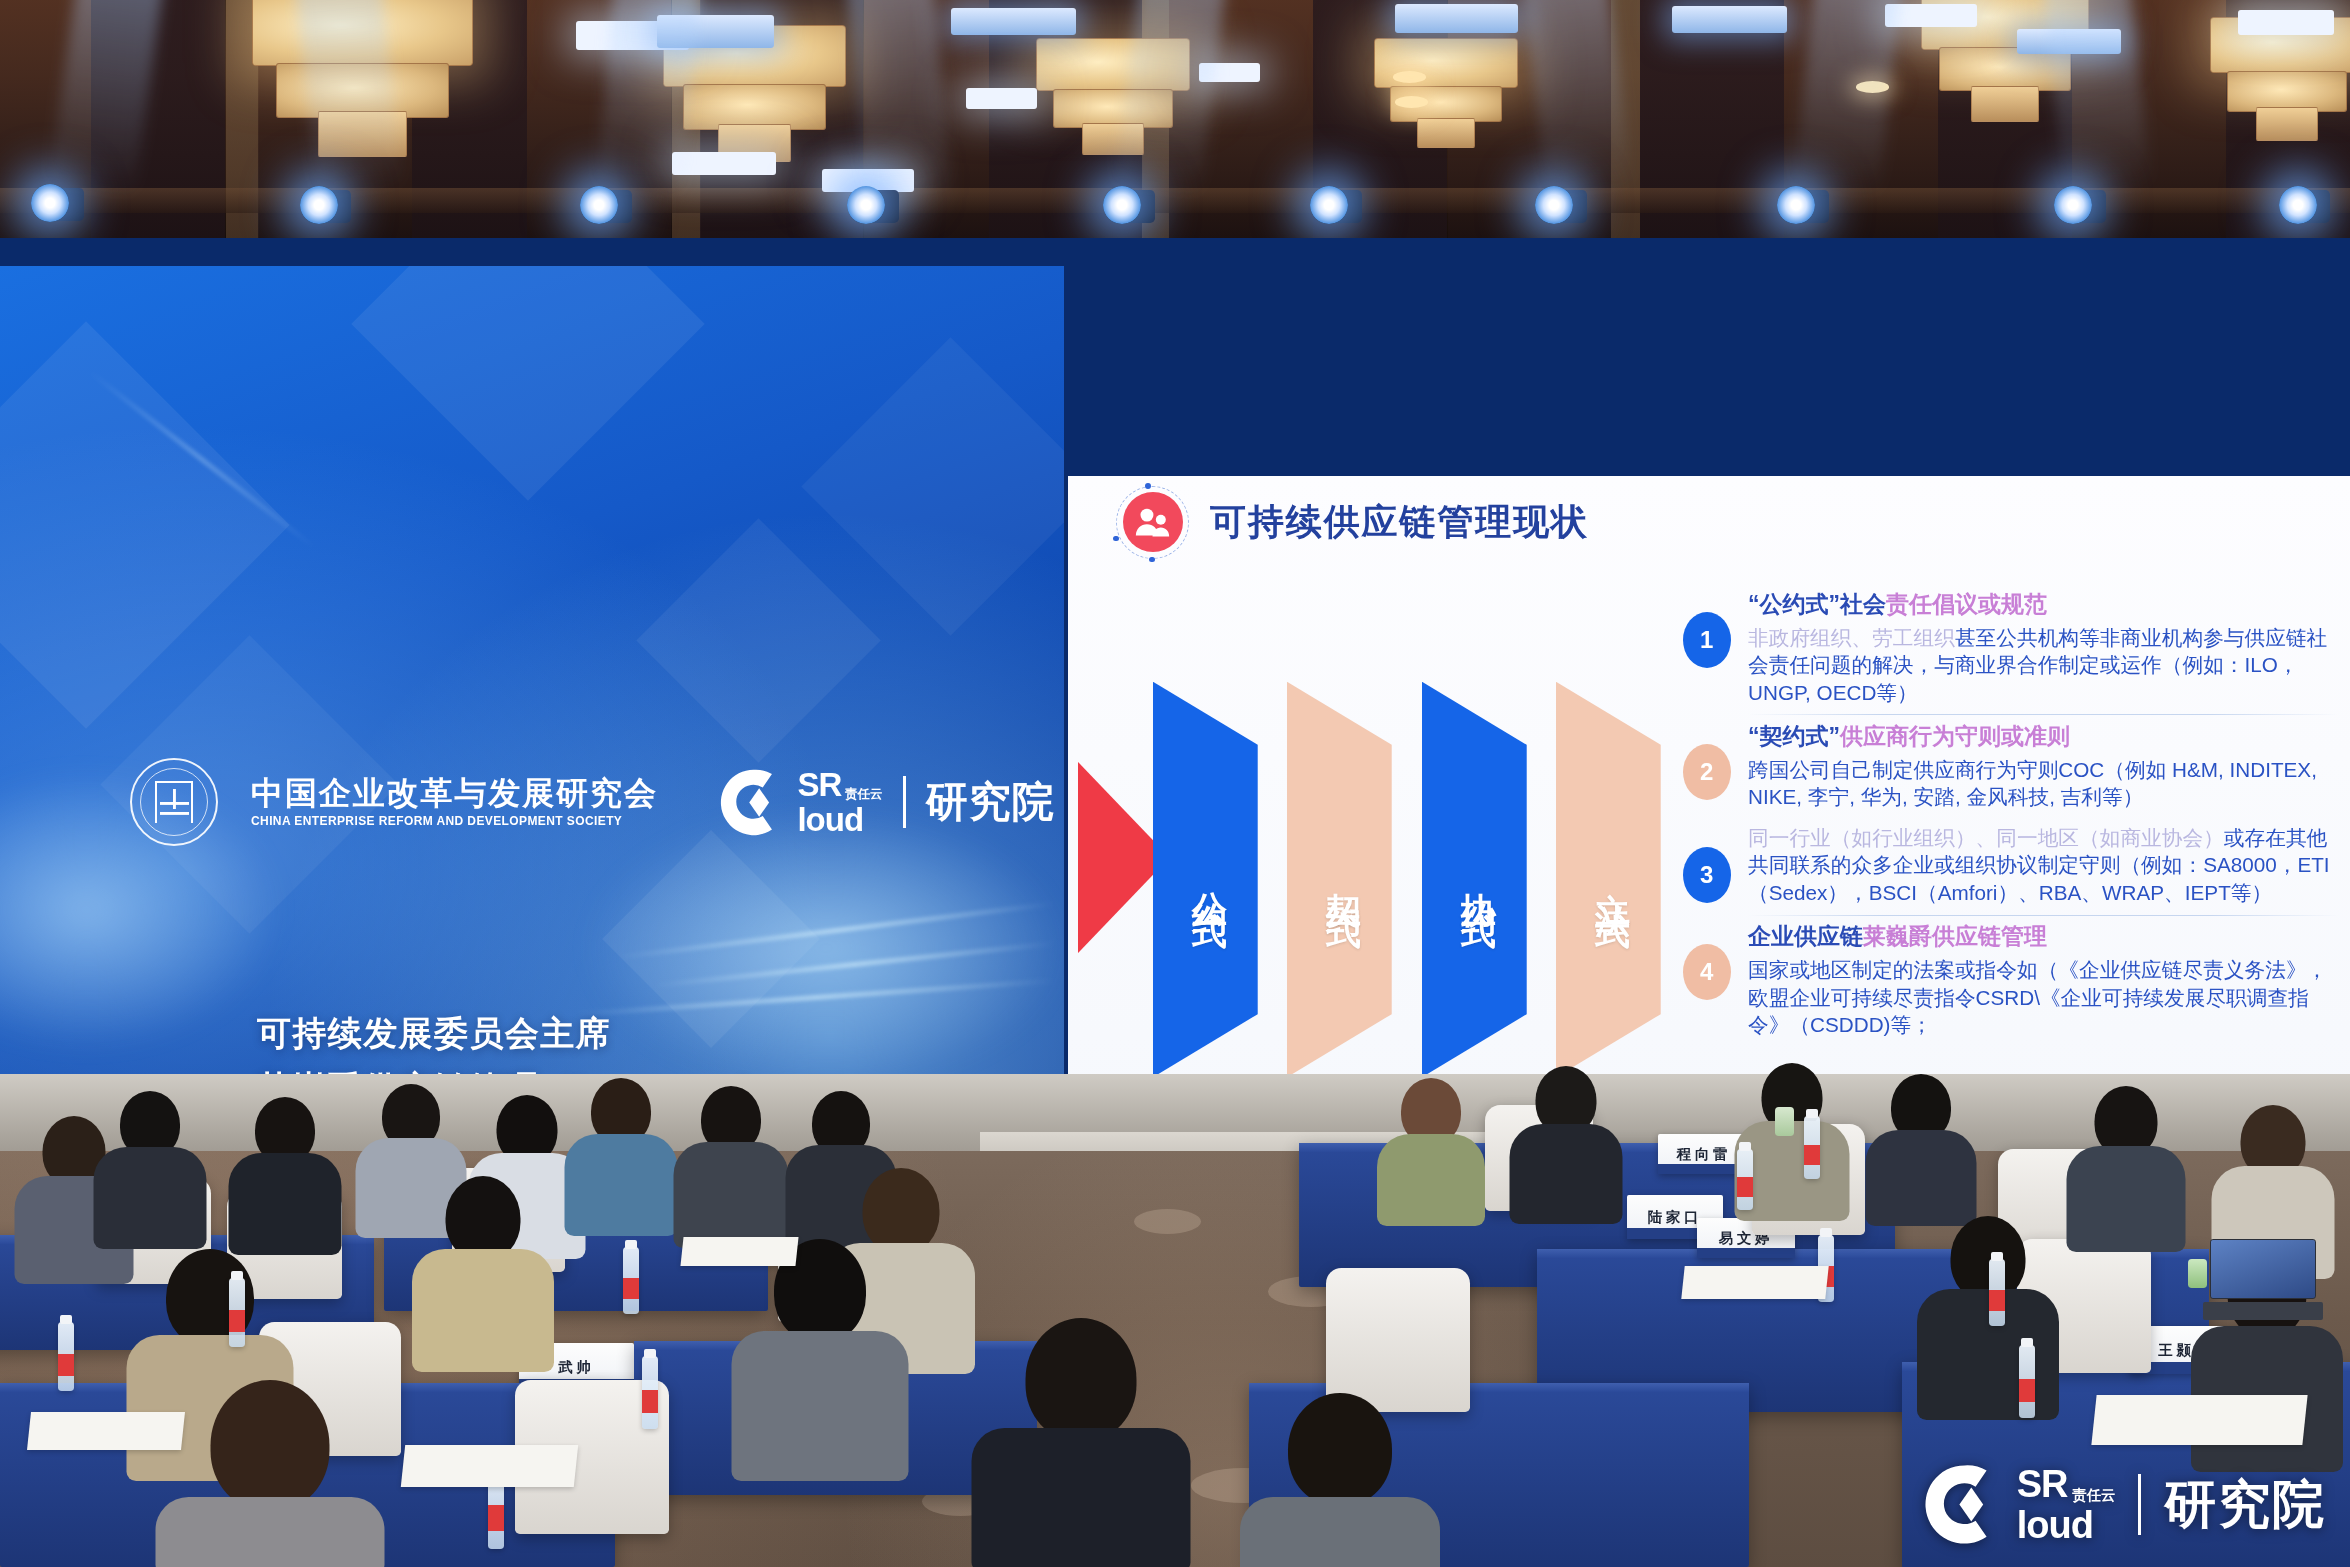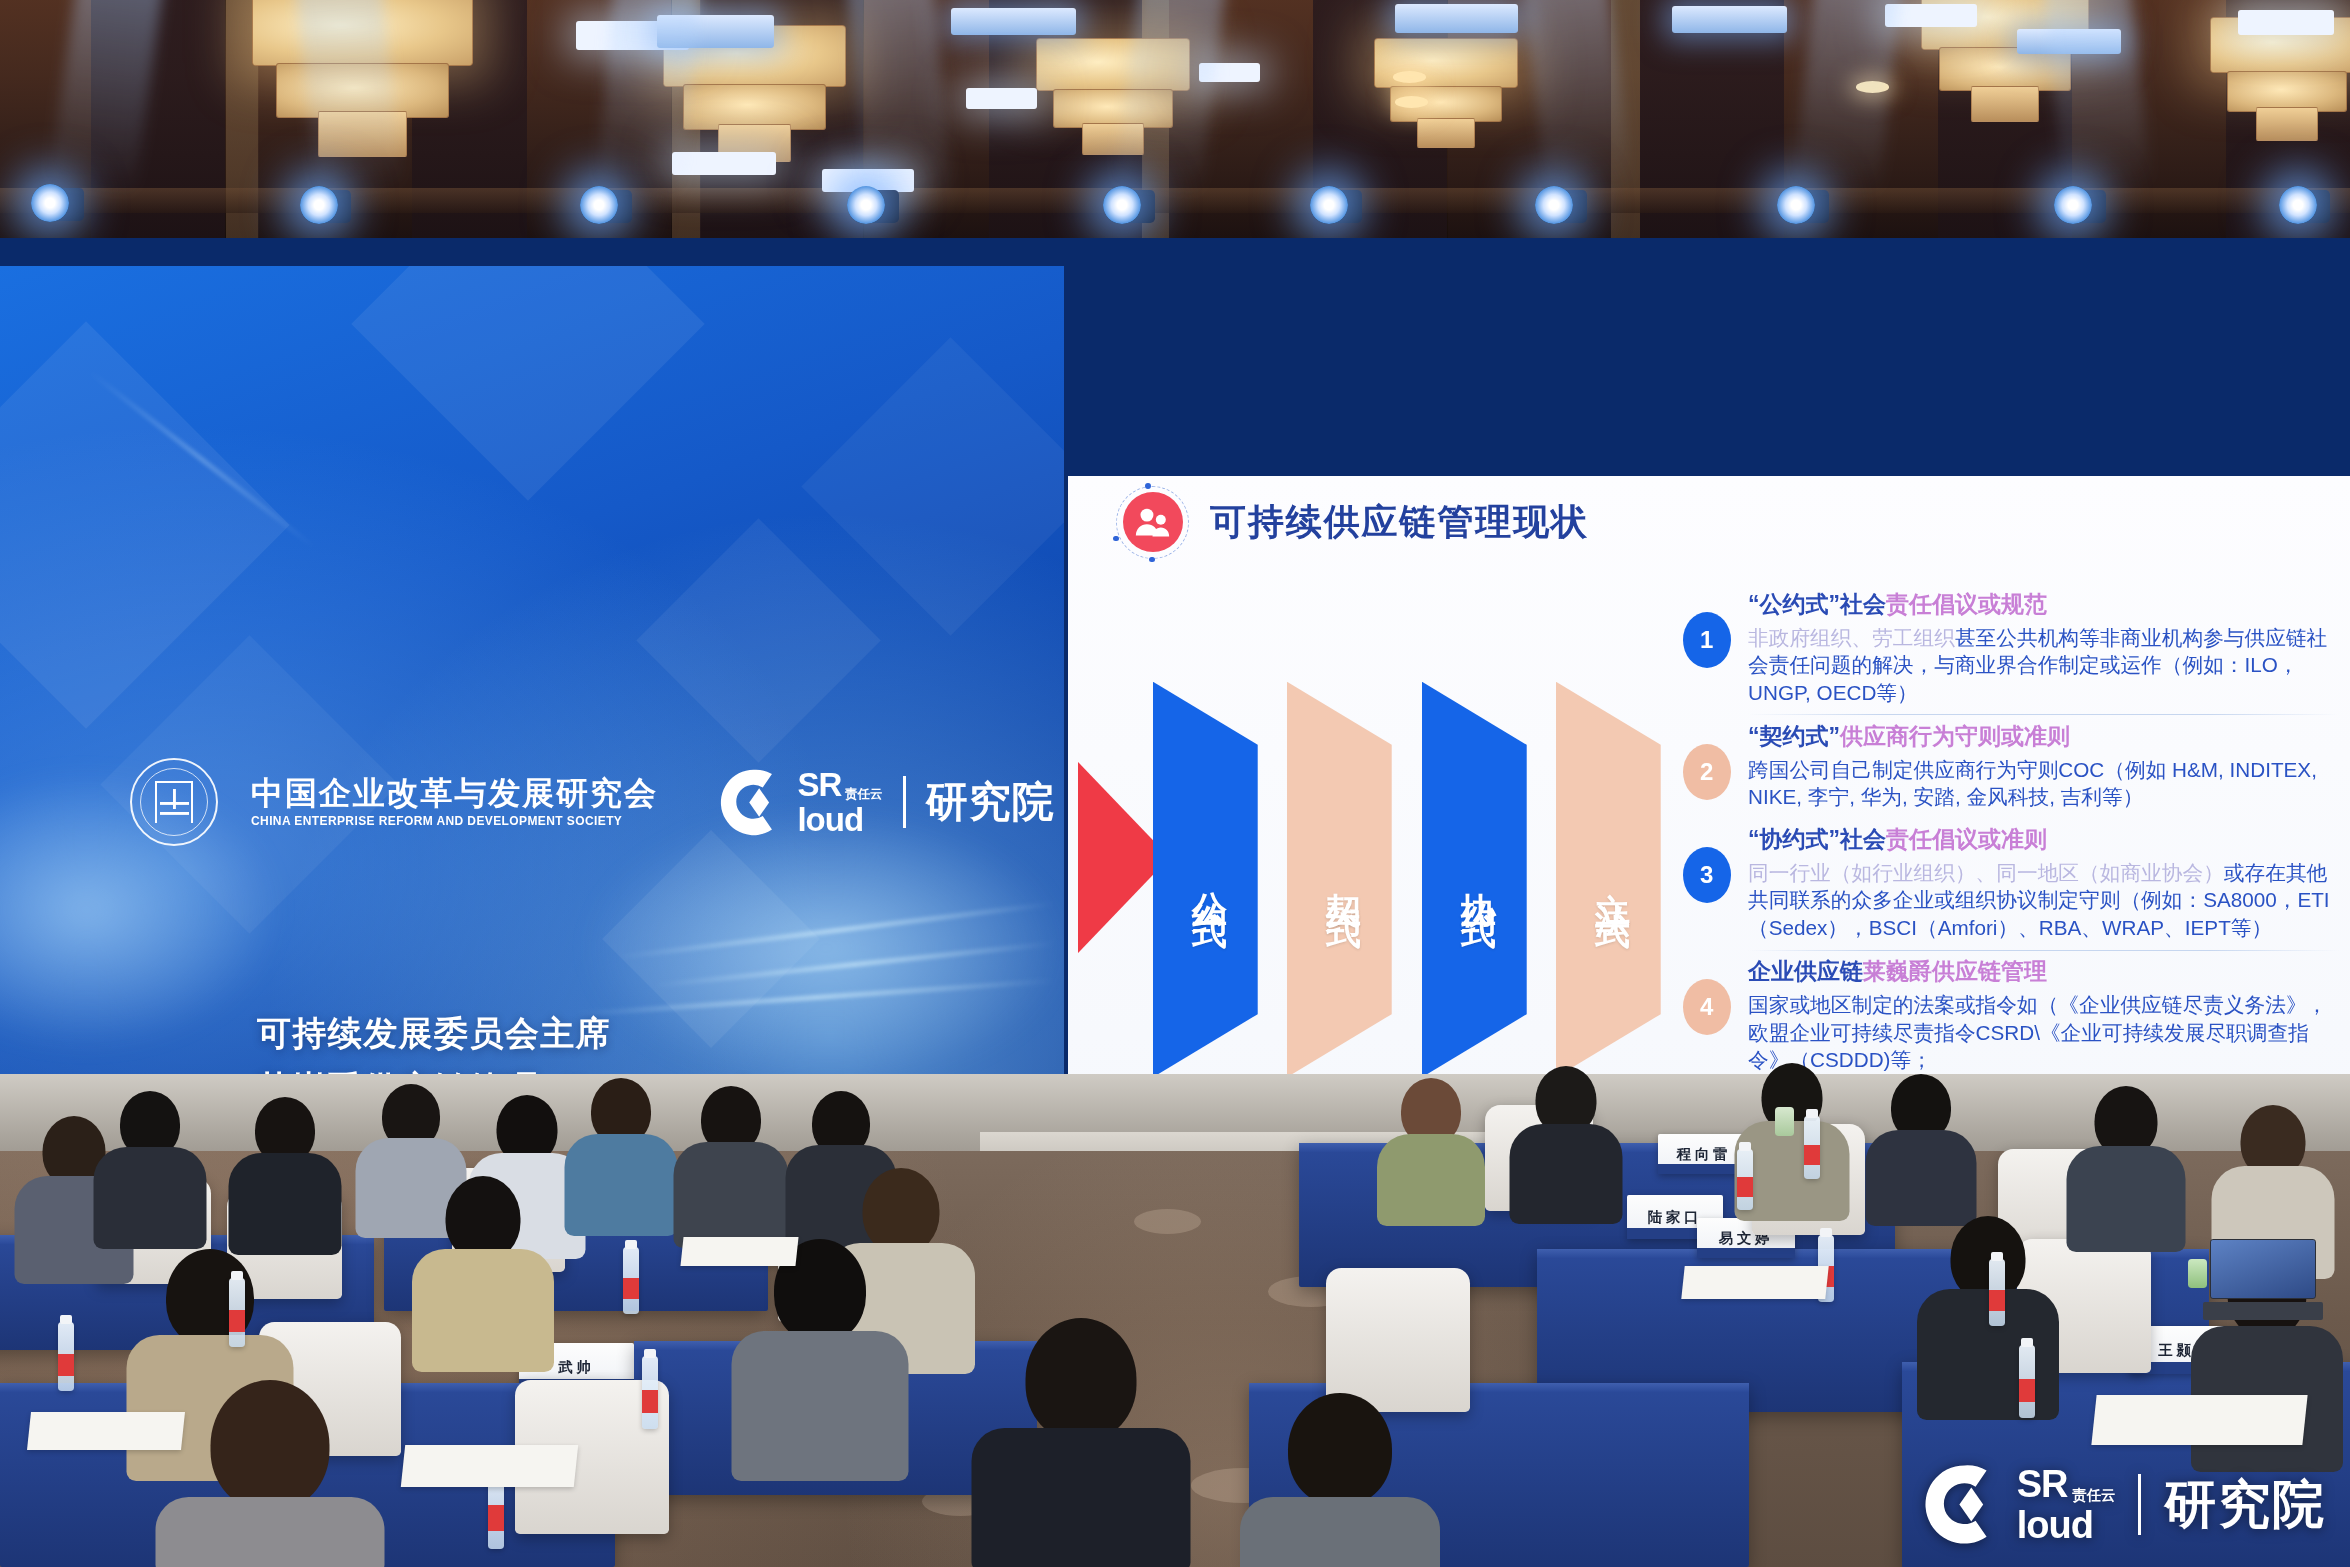--- a/index.html
+++ b/index.html
@@ -435,23 +435,20 @@
             <div class="li p">
               <div class="num">2</div>
               <h3>
                 <span class="d">“契约式”</span><span class="m">供应商行为守则或准则</span>
               </h3>
               <p><span>跨国公司自己制定供应商行为守则COC（例如 H&amp;M, INDITEX, NIKE, 李宁, 华为, 安踏, 金风科技, 吉利等）</span></p>
             </div>
 
             <div class="li b" style="margin-top:13.4px">
               <div class="num">3</div>
-              <h3>
-                <span class="d">“协约式”社会</span><span class="m">责任倡议或准则</span>
-              </h3>
               <p><span class="fade">同一行业（如行业组织）、同一地区（如商业协会）</span><span>或存在其他共同联系的众多企业或组织协议制定守则（例如：SA8000，ETI（Sedex），BSCI（Amfori）、RBA、WRAP、IEPT等）</span></p>
               <div class="sep"></div>
             </div>
 
             <div class="li p">
               <div class="num">4</div>
               <h3>
                 <span class="d">企业供应链</span><span class="m">莱巍爵供应链管理</span>
               </h3>
               <p><span>国家或地区制定的法案或指令如（《企业供应链尽责义务法》，欧盟企业可持续尽责指令CSRD\《企业可持续发展尽职调查指令》（CSDDD)等；</span></p>

